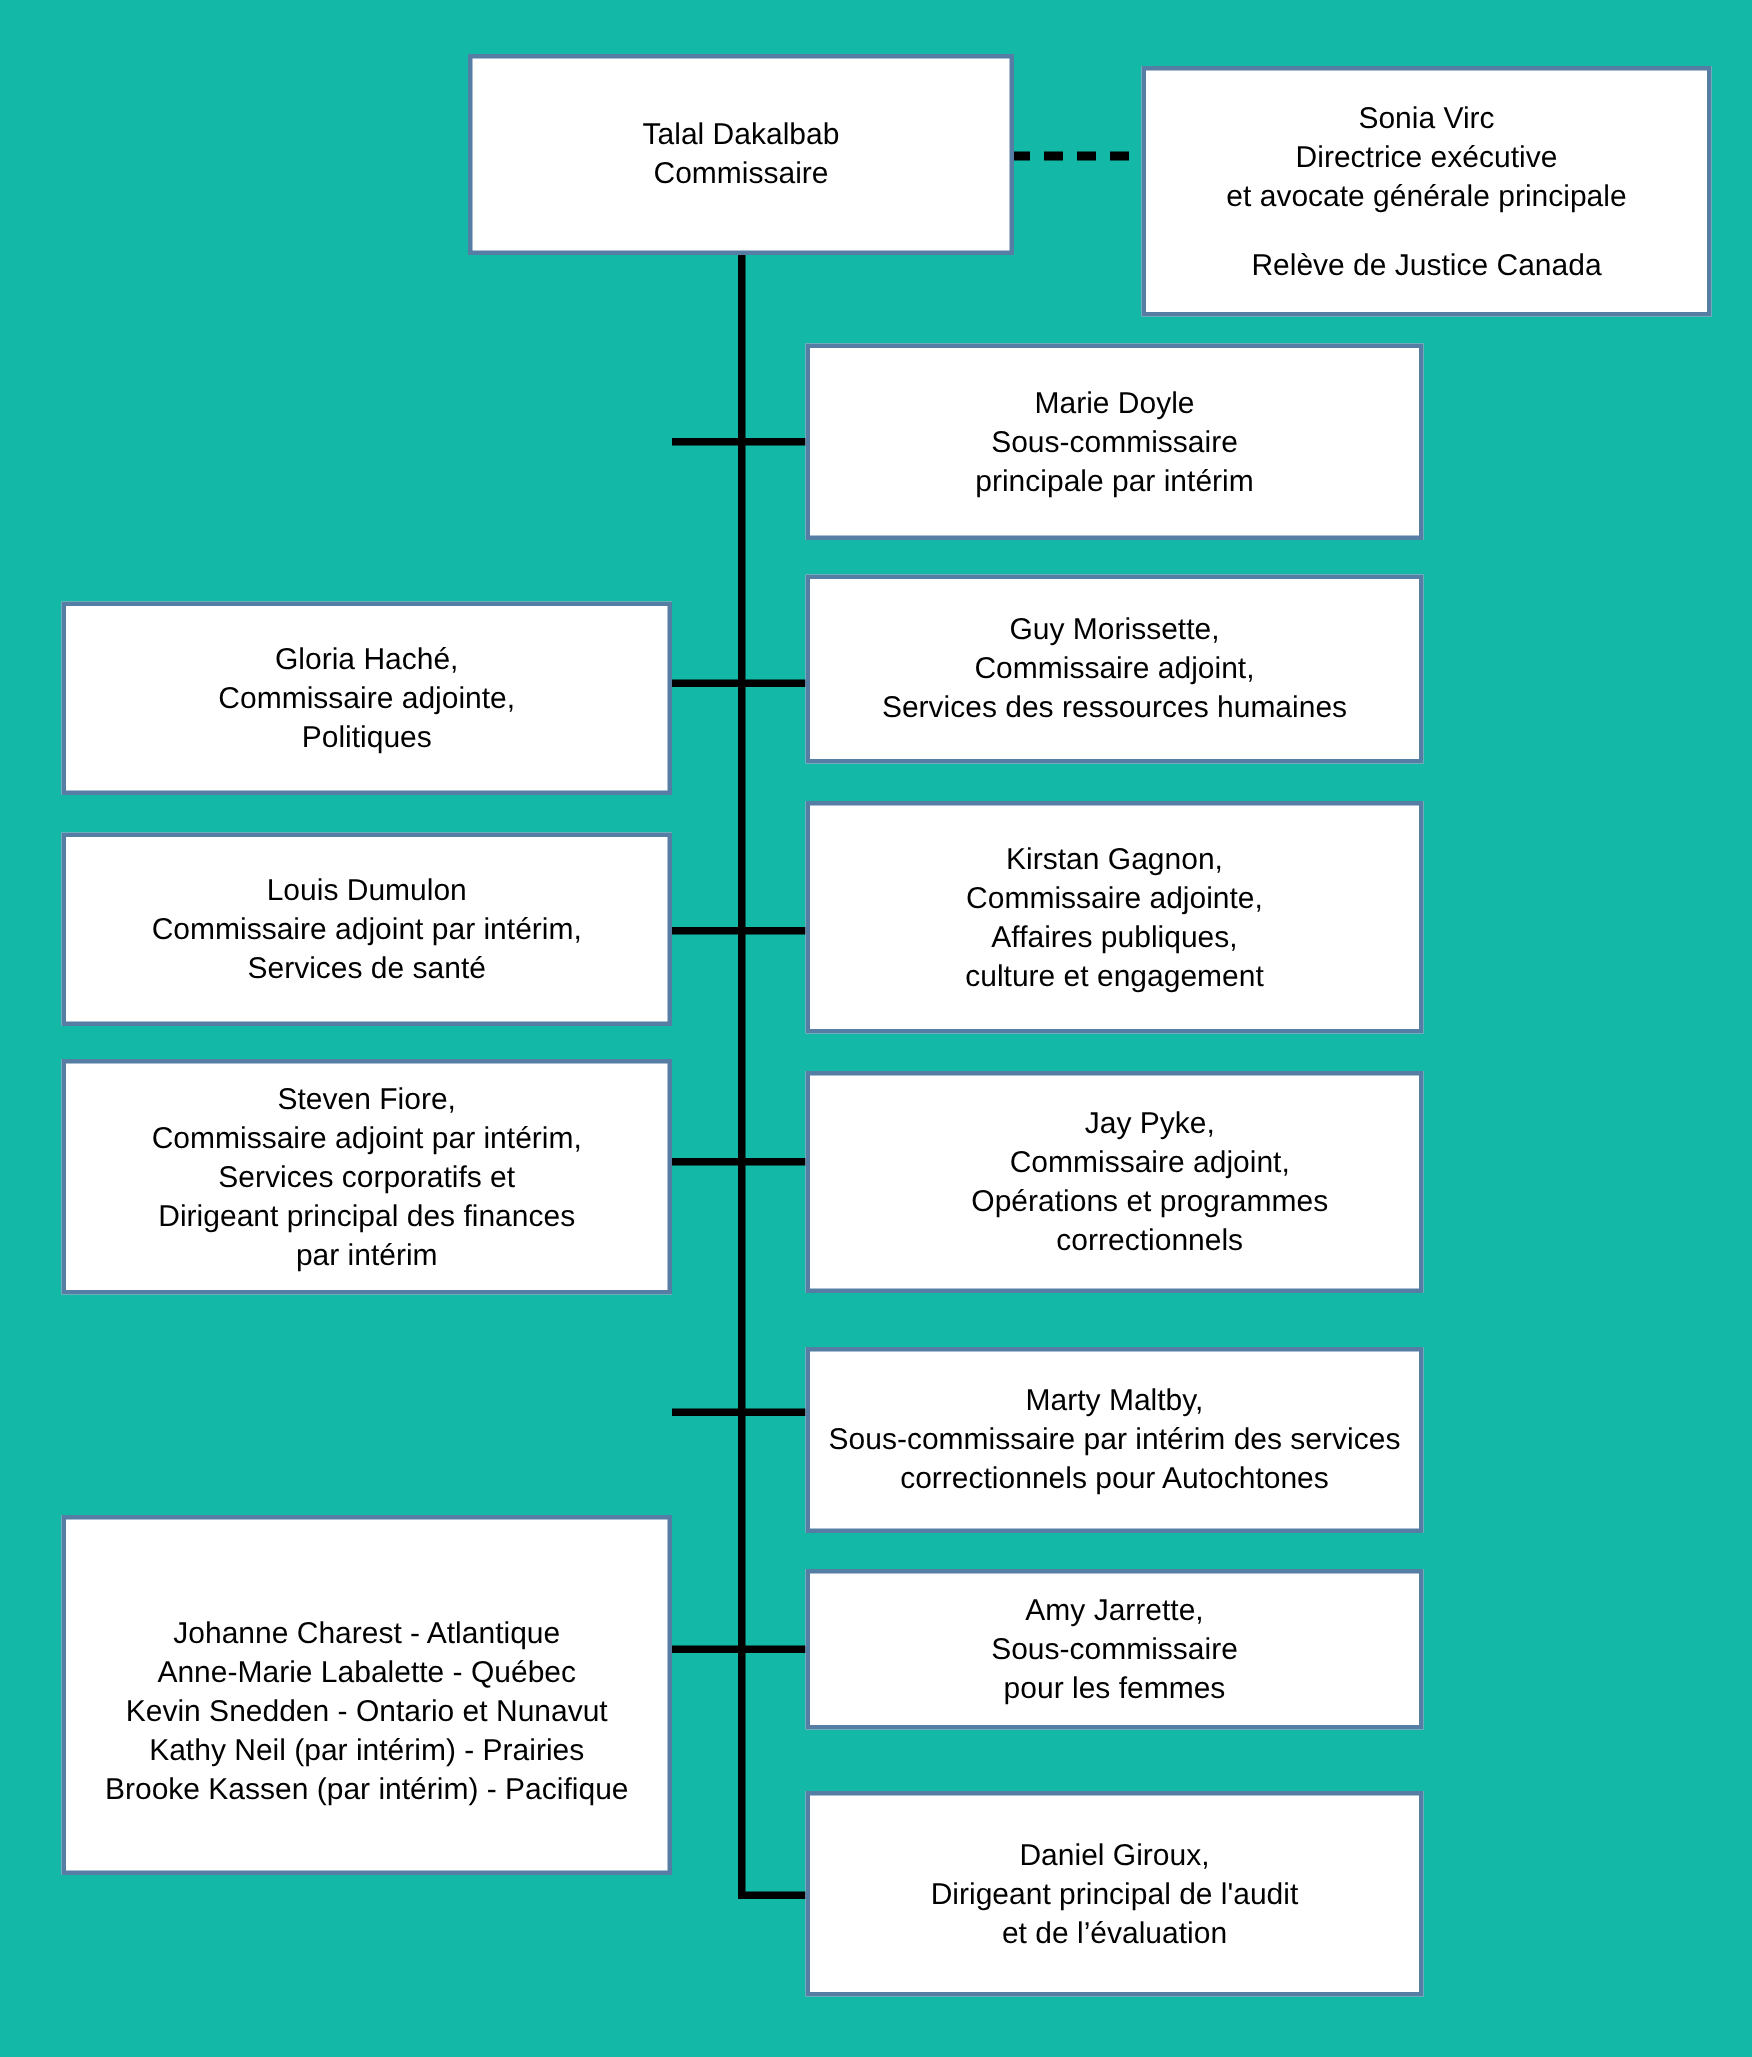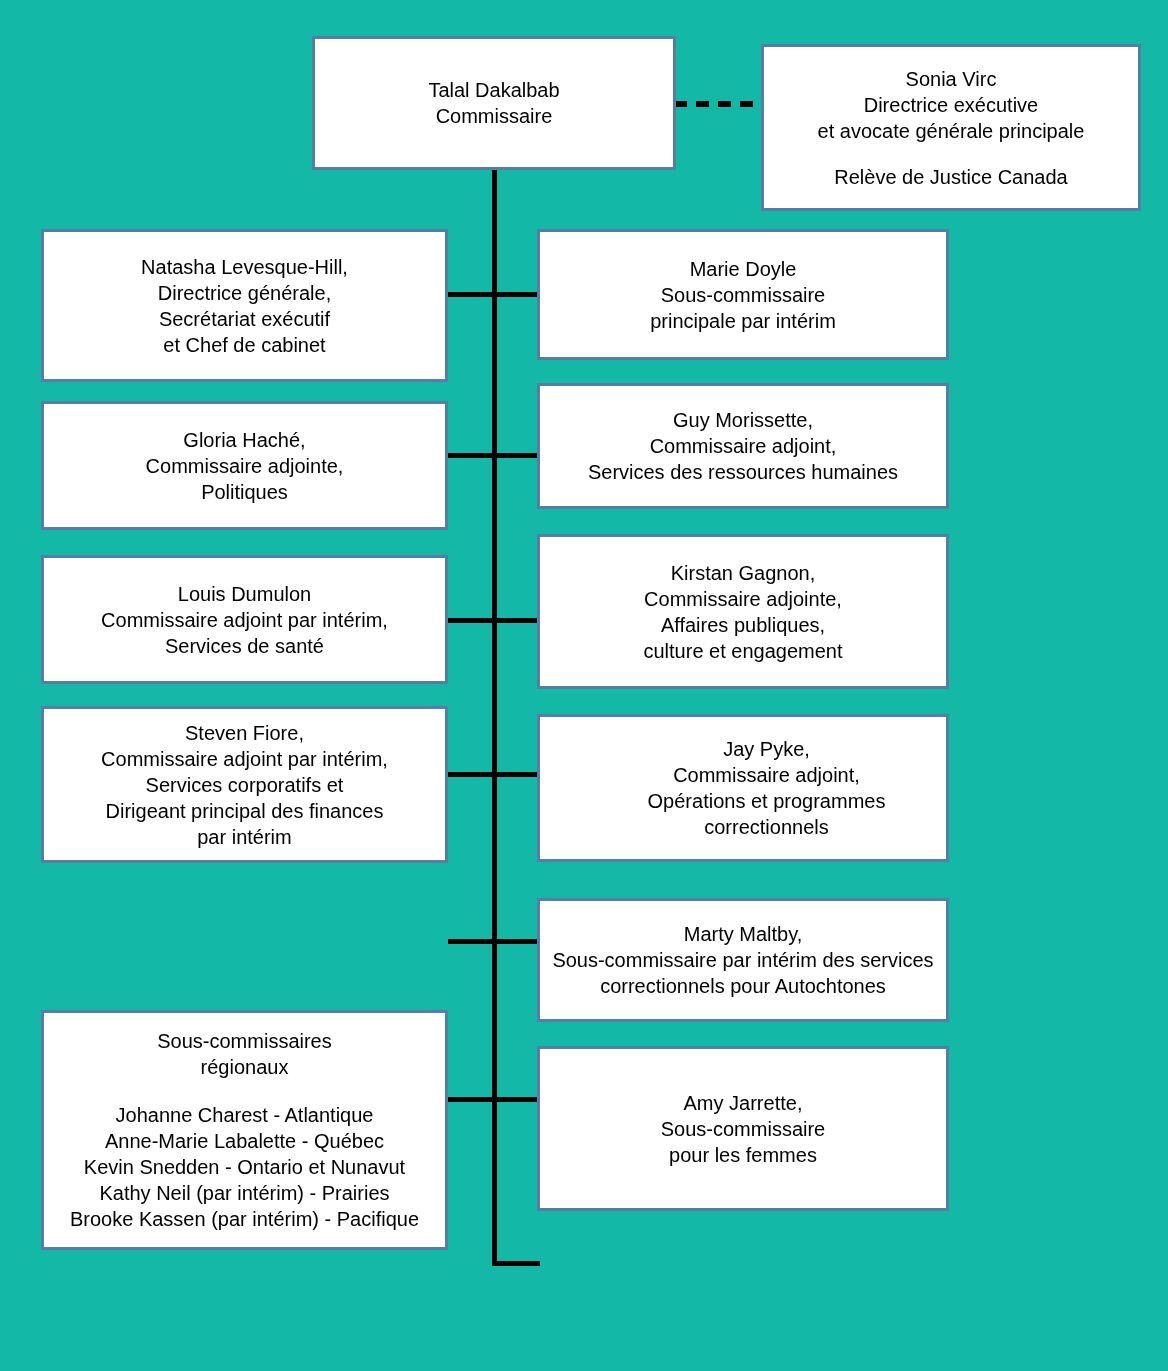--- a/index.html
+++ b/index.html
@@ -97,26 +97,20 @@
 Commissaire</div>
   </div>
 
   <div class="node-box" style="left:761px; top:44px; width:380px; height:167px;">
     <div class="node-text">Sonia Virc
 Directrice exécutive
 et avocate générale principale</div>
     <div class="node-text small-gap">Relève de Justice Canada</div>
   </div>
 
-  <div class="node-box" style="left:41px; top:229px; width:407px; height:153px;">
-    <div class="node-text">Natasha Levesque-Hill,
-Directrice générale,
-Secrétariat exécutif
-et Chef de cabinet</div>
-  </div>
 
   <div class="node-box" style="left:41px; top:401px; width:407px; height:129px;">
     <div class="node-text">Gloria Haché,
 Commissaire adjointe,
 Politiques</div>
   </div>
 
   <div class="node-box" style="left:41px; top:555px; width:407px; height:129px;">
     <div class="node-text">Louis Dumulon
 Commissaire adjoint par intérim,
@@ -126,22 +120,20 @@
   <div class="node-box" style="left:41px; top:706px; width:407px; height:157px;">
     <div class="node-text">Steven Fiore,
 Commissaire adjoint par intérim,
 Services corporatifs et
 Dirigeant principal des finances
 par intérim</div>
   </div>
 
 
   <div class="node-box" style="left:41px; top:1010px; width:407px; height:240px;">
-    <div class="node-text">Sous-commissaires
-régionaux</div>
     <div class="node-text sub">Johanne Charest - Atlantique
 Anne-Marie Labalette - Québec
 Kevin Snedden - Ontario et Nunavut
 Kathy Neil (par intérim) - Prairies
 Brooke Kassen (par intérim) - Pacifique</div>
   </div>
 
   <div class="node-box" style="left:537px; top:229px; width:412px; height:131px;">
     <div class="node-text">Marie Doyle
 Sous-commissaire
@@ -167,20 +159,25 @@
 Opérations et programmes
 correctionnels</div>
   </div>
 
   <div class="node-box" style="left:537px; top:898px; width:412px; height:124px;">
     <div class="node-text">Marty Maltby,
 Sous-commissaire par intérim des services
 correctionnels pour Autochtones</div>
   </div>
 
-  <div class="node-box" style="left:537px; top:1046px; width:412px; height:165px;">
+  <div class="node-box" style="left:537px; top:1046px; width:412px; height:107px;">
     <div class="node-text">Amy Jarrette,
 Sous-commissaire
 pour les femmes</div>
   </div>
 
+  <div class="node-box" style="left:537px; top:1194px; width:412px; height:137px;">
+    <div class="node-text">Daniel Giroux,
+Dirigeant principal de l'audit
+et de l’évaluation</div>
+  </div>
 
 </div>
 
 </body></html>

